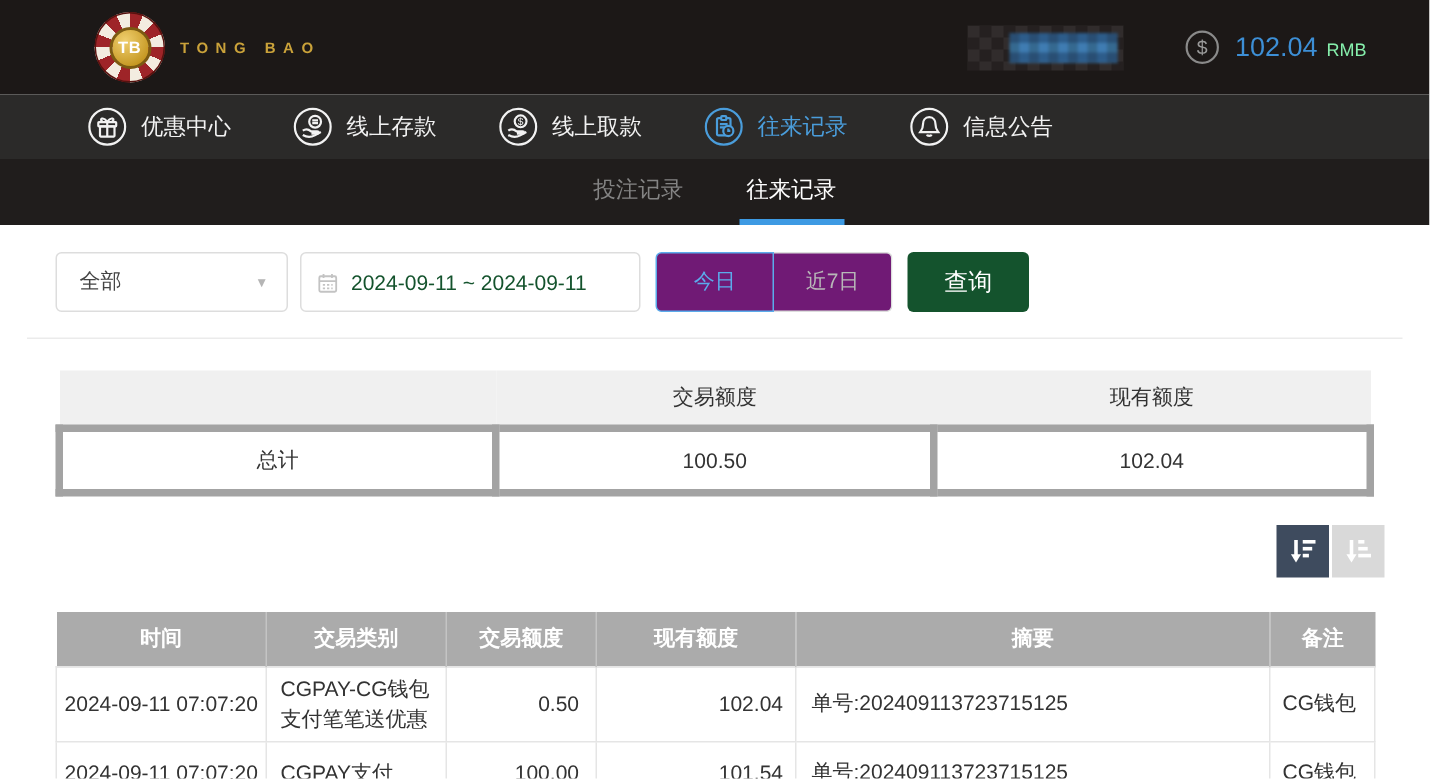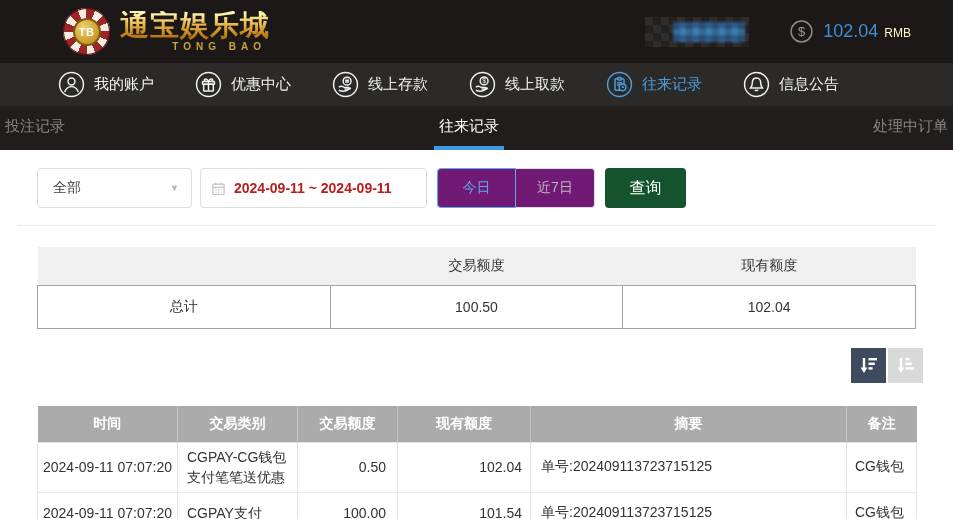--- a/index.html
+++ b/index.html
@@ -25,58 +25,58 @@
   .mosaic { width:104px; height:30px; position:relative; margin-right:40px; }
   .mosaic::before { content:""; position:absolute; inset:0;
           background:conic-gradient(#262121 25%, #332e2e 0 50%, #262121 0 75%, #332e2e 0);
           background-size:16px 16px; opacity:.9; }
   .mosaic::after { content:""; position:absolute; left:28px; right:4px; top:5px; bottom:5px;
           background:conic-gradient(#2d5c8a 25%, #3f7cb2 0 50%, #356990 0 75%, #294e73 0);
           background-size:13px 13px; filter:blur(1px); }
   .balance { display:flex; align-items:center; gap:9px; }
   .dollar-circle { width:25px; height:25px; }
   .balance-amount { color:#3d8fd6; font-size:18px; }
-  .balance-currency { color:#fef9c3; font-size:12px; margin-left:-3px; padding-top:3px; }
+  .balance-currency { color:#86efac; font-size:12px; margin-left:-3px; padding-top:3px; }
 
   
   .navbar { height:43px; background:#2b2a29; display:flex; align-items:center; gap:41px; padding-left:58px; }
   .nav-item { display:flex; align-items:center; gap:9px; color:#f2f2f2; font-size:15px; cursor:pointer; }
   .nav-item svg { width:27px; height:27px; }
   .nav-item.active { color:#4a9ddb; }
 
   
-  .subnav { height:44px; background:#201d1c; display:flex; justify-content:space-between; gap:32px; }
+  .subnav { height:44px; background:#201d1c; display:flex; justify-content:center; gap:32px; }
   .tab { height:44px; display:flex; align-items:center; padding:0 5px; font-size:15px; color:#848484;
          border-bottom:4px solid transparent; cursor:pointer; }
   .tab.active { color:#fff; border-bottom-color:#3d9ae3; }
 
   
   .filter-row { display:flex; align-items:center; margin:18px 0 0 37px; height:40px; }
   .select-box { width:155px; height:40px; border:1px solid #ddd; border-radius:4px; display:flex;
          align-items:center; padding:0 12px 0 15px; font-size:14px; color:#444; cursor:pointer; }
   .select-caret { margin-left:auto; color:#b5b5b5; font-size:9px; }
   .date-box { width:227px; height:40px; border:1px solid #ddd; border-radius:4px; display:flex;
          align-items:center; gap:8px; padding:0 10px; margin-left:8px; cursor:pointer; }
   .date-box svg { width:15px; height:15px; }
-  .date-value { color:#b91c1c; font-size:14px;font-weight:bold; }
+  .date-value { color:#14532d; font-size:14px; }
   .btn-group { display:flex; margin-left:10px; }
   .qbtn { width:79px; height:40px; background:#701a75; border:1px solid #ddd; border-left-width:0;
          font-size:14px; color:#b8b8b8; display:flex; align-items:center; justify-content:center; cursor:pointer; }
   .qbtn:first-child { border-left-width:1px; border-radius:4px 0 0 4px; }
   .qbtn:last-child { border-radius:0 4px 4px 0; }
   .qbtn.active { border:1px solid #5babeb; color:#5babeb; }
   .search-btn { width:81px; height:40px; margin-left:10px; background:#14532d; color:#fff; border:none;
          border-radius:4px; font-size:16px; cursor:pointer; }
 
   .divider { height:1px; background:#ebebeb; margin:17px 18px 0 18px; }
 
   
   .summary-table { width:879px; margin:21px 0 0 37px; border-collapse:collapse; table-layout:fixed; font-size:14px; }
   .summary-table thead td { background:#f0f0f0; height:38px; text-align:center; color:#333; }
-  .summary-table tbody td { height:43px; text-align:center; color:#333; border:1px solid #a3a3a3; background:#fff; }
+  .summary-table tbody td { height:43px; text-align:center; color:#333; border:5px solid #a3a3a3; background:#fff; }
 
   
   .sort-row { display:flex; justify-content:flex-end; gap:2px; margin:19px 30px 0 0; }
   .sort-btn { width:35px; height:35px; border:none; display:flex; align-items:center; justify-content:center; cursor:pointer; }
   .sort-btn.dark { background:#3e4b5e; }
   .sort-btn.light { background:#d9d9d9; }
   .sort-btn svg { width:21px; height:21px; }
 
   
   .records-table { width:879px; margin:23px 0 0 37px; border-collapse:collapse; table-layout:fixed; font-size:14px; }
@@ -98,49 +98,40 @@
 </style>
 </head>
 <body>
 
 <div class="topbar">
   <div class="logo">
     <div class="chip">
       <div class="chip-inner">TB</div>
     </div>
     <div class="logo-text">
-      <span class="logo-title">通宝娱乐城</span>
       <span class="logo-sub">TONG BAO</span>
     </div>
   </div>
   <div class="topbar-right">
     <div class="mosaic"></div>
     <div class="balance">
       <svg class="dollar-circle" viewBox="0 0 24 24">
         <circle cx="12" cy="12" r="10" fill="none" stroke="#8a8a8a" stroke-width="1.4"></circle>
         <text x="12" y="16.4" text-anchor="middle" font-size="12.5" fill="#9a9a9a" font-family="Liberation Sans, sans-serif">$</text>
       </svg>
       <span class="balance-amount">102.04</span>
       <span class="balance-currency">RMB</span>
     </div>
   </div>
 </div>
 
 <div class="navbar">
   <div class="nav-item">
     <svg viewBox="0 0 24 24" fill="none" stroke="currentColor" stroke-width="1.3">
       <circle cx="12" cy="12" r="10.6"></circle>
-        <circle cx="12" cy="9.4" r="3.1"></circle>
-      <path d="M5.9 18.6 C7.3 15.1 9.4 13.9 12 13.9 C14.6 13.9 16.7 15.1 18.1 18.6"></path>
-    </svg>
-    <span>我的账户</span>
-  </div>
-  <div class="nav-item">
-    <svg viewBox="0 0 24 24" fill="none" stroke="currentColor" stroke-width="1.3">
-      <circle cx="12" cy="12" r="10.6"></circle>
       <rect x="6.7" y="9.3" width="10.6" height="2.5" rx="0.4"></rect>
       <rect x="7.7" y="11.8" width="8.6" height="6" rx="0.4"></rect>
       <line x1="12" y1="9.3" x2="12" y2="17.8"></line>
       <path d="M12 9 C9.6 5.7 6.9 7.5 9.2 9"></path>
         <path d="M12 9 C14.4 5.7 17.1 7.5 14.8 9"></path>
     </svg>
     <span>优惠中心</span>
   </div>
   <div class="nav-item">
     <svg viewBox="0 0 24 24" fill="none" stroke="currentColor" stroke-width="1.3">
@@ -182,23 +173,20 @@
     <span>信息公告</span>
   </div>
 </div>
 
 <div class="subnav">
   <div class="tab">
     <span>投注记录</span>
   </div>
   <div class="tab active">
     <span>往来记录</span>
-  </div>
-  <div class="tab">
-    <span>处理中订单</span>
   </div>
 </div>
 
 <div class="filter-row">
   <div class="select-box">
     <span>全部</span>
     <span class="select-caret">▼</span>
   </div>
   <div class="date-box">
     <svg viewBox="0 0 16 16" fill="none" stroke="#c3c3c3" stroke-width="1.3">

